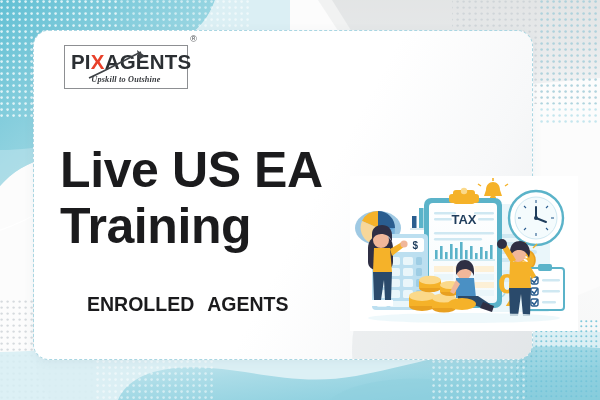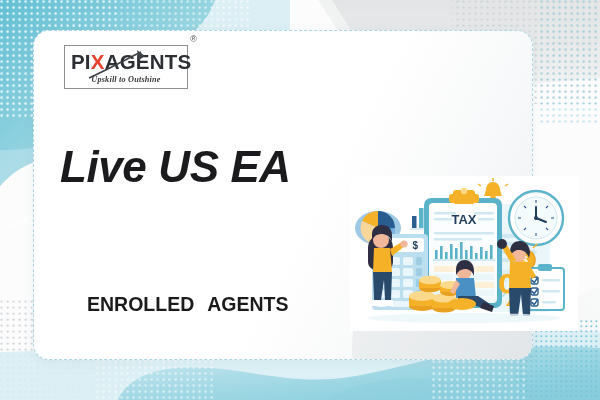--- a/index.html
+++ b/index.html
@@ -51,22 +51,22 @@
     margin-top:2px; font-size:8.2px; font-style:italic; font-weight:bold;
     color:#35383c; font-family:"Liberation Serif", serif; letter-spacing:.2px;
     white-space:nowrap;
     text-align:center;
   }
   #logo-swoosh { position:absolute; left:2px; top:2px; width:120px; height:40px; pointer-events:none; }
 
   
   #headline {
     position:absolute; left:60px; top:142px; width:275px;
-    font-size:44px; font-weight:bold; line-height:1.12;
-    color:#1b1b1d; letter-spacing:-.4px;font-style:italic;
+    font-size:50px; font-weight:bold; line-height:1.12;
+    color:#1b1b1d; letter-spacing:-.4px;
   }
   #sub1 {
     position:absolute; left:60px; top:293px;
     font-size:19.5px; font-weight:bold; color:#1b1b1d; white-space:nowrap;margin-left:27px;
   }
   #sub1 .gap { display:inline-block; width:13px; }
   #sub2 {
     position:absolute; left:60px; top:299px;
     font-size:19.5px; font-weight:bold; color:#1b1b1d; white-space:nowrap;
   }
@@ -170,20 +170,21 @@
       </svg>
 
       <div id="logo-word"><span>PI</span><span class="xred">X</span><span>AGENTS</span></div>
 
       <div id="logo-tag">Upskill to Outshine</div>
     </div>
   </div>
 
   <div id="headline">
     <div>Live US EA</div>
+    <div>Training</div>
   </div>
 
   <div id="sub1"><span>ENROLLED</span><span class="gap"></span><span>AGENTS</span></div>
 
 
   <div id="illustration-panel">
     <svg viewBox="0 0 228 155">
       <defs>
         <linearGradient id="paperG" x1="0" y1="0" x2="0" y2="1">
           <stop offset="0%" stop-color="#ffffff"></stop>

